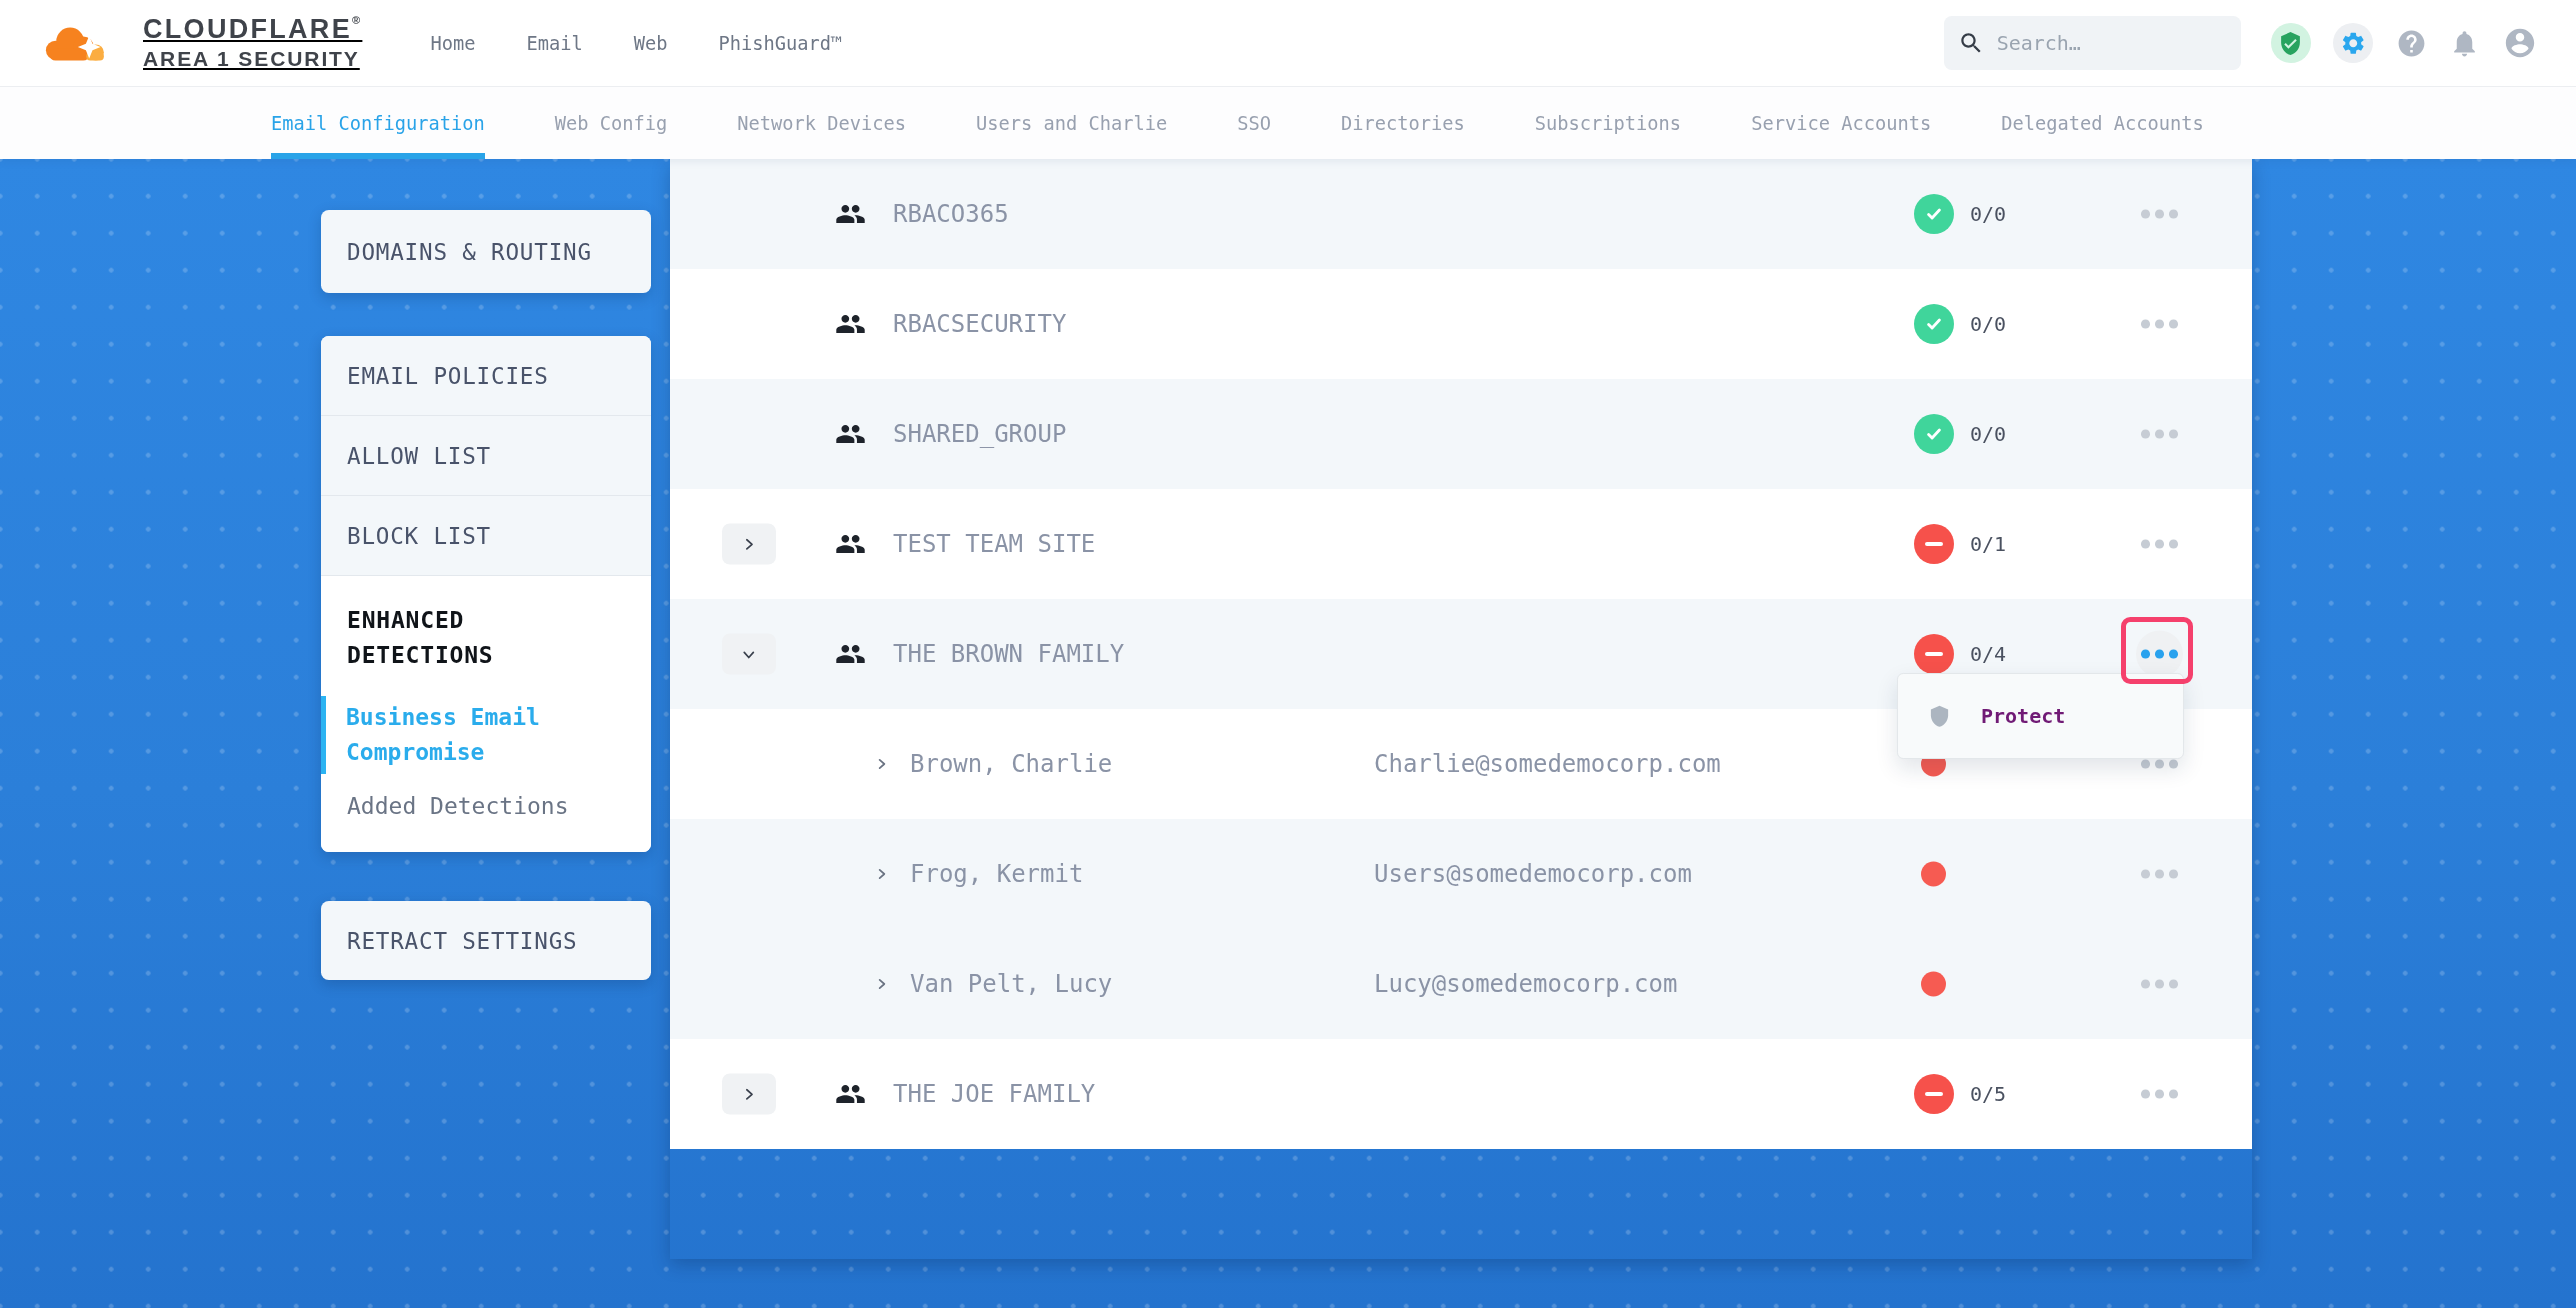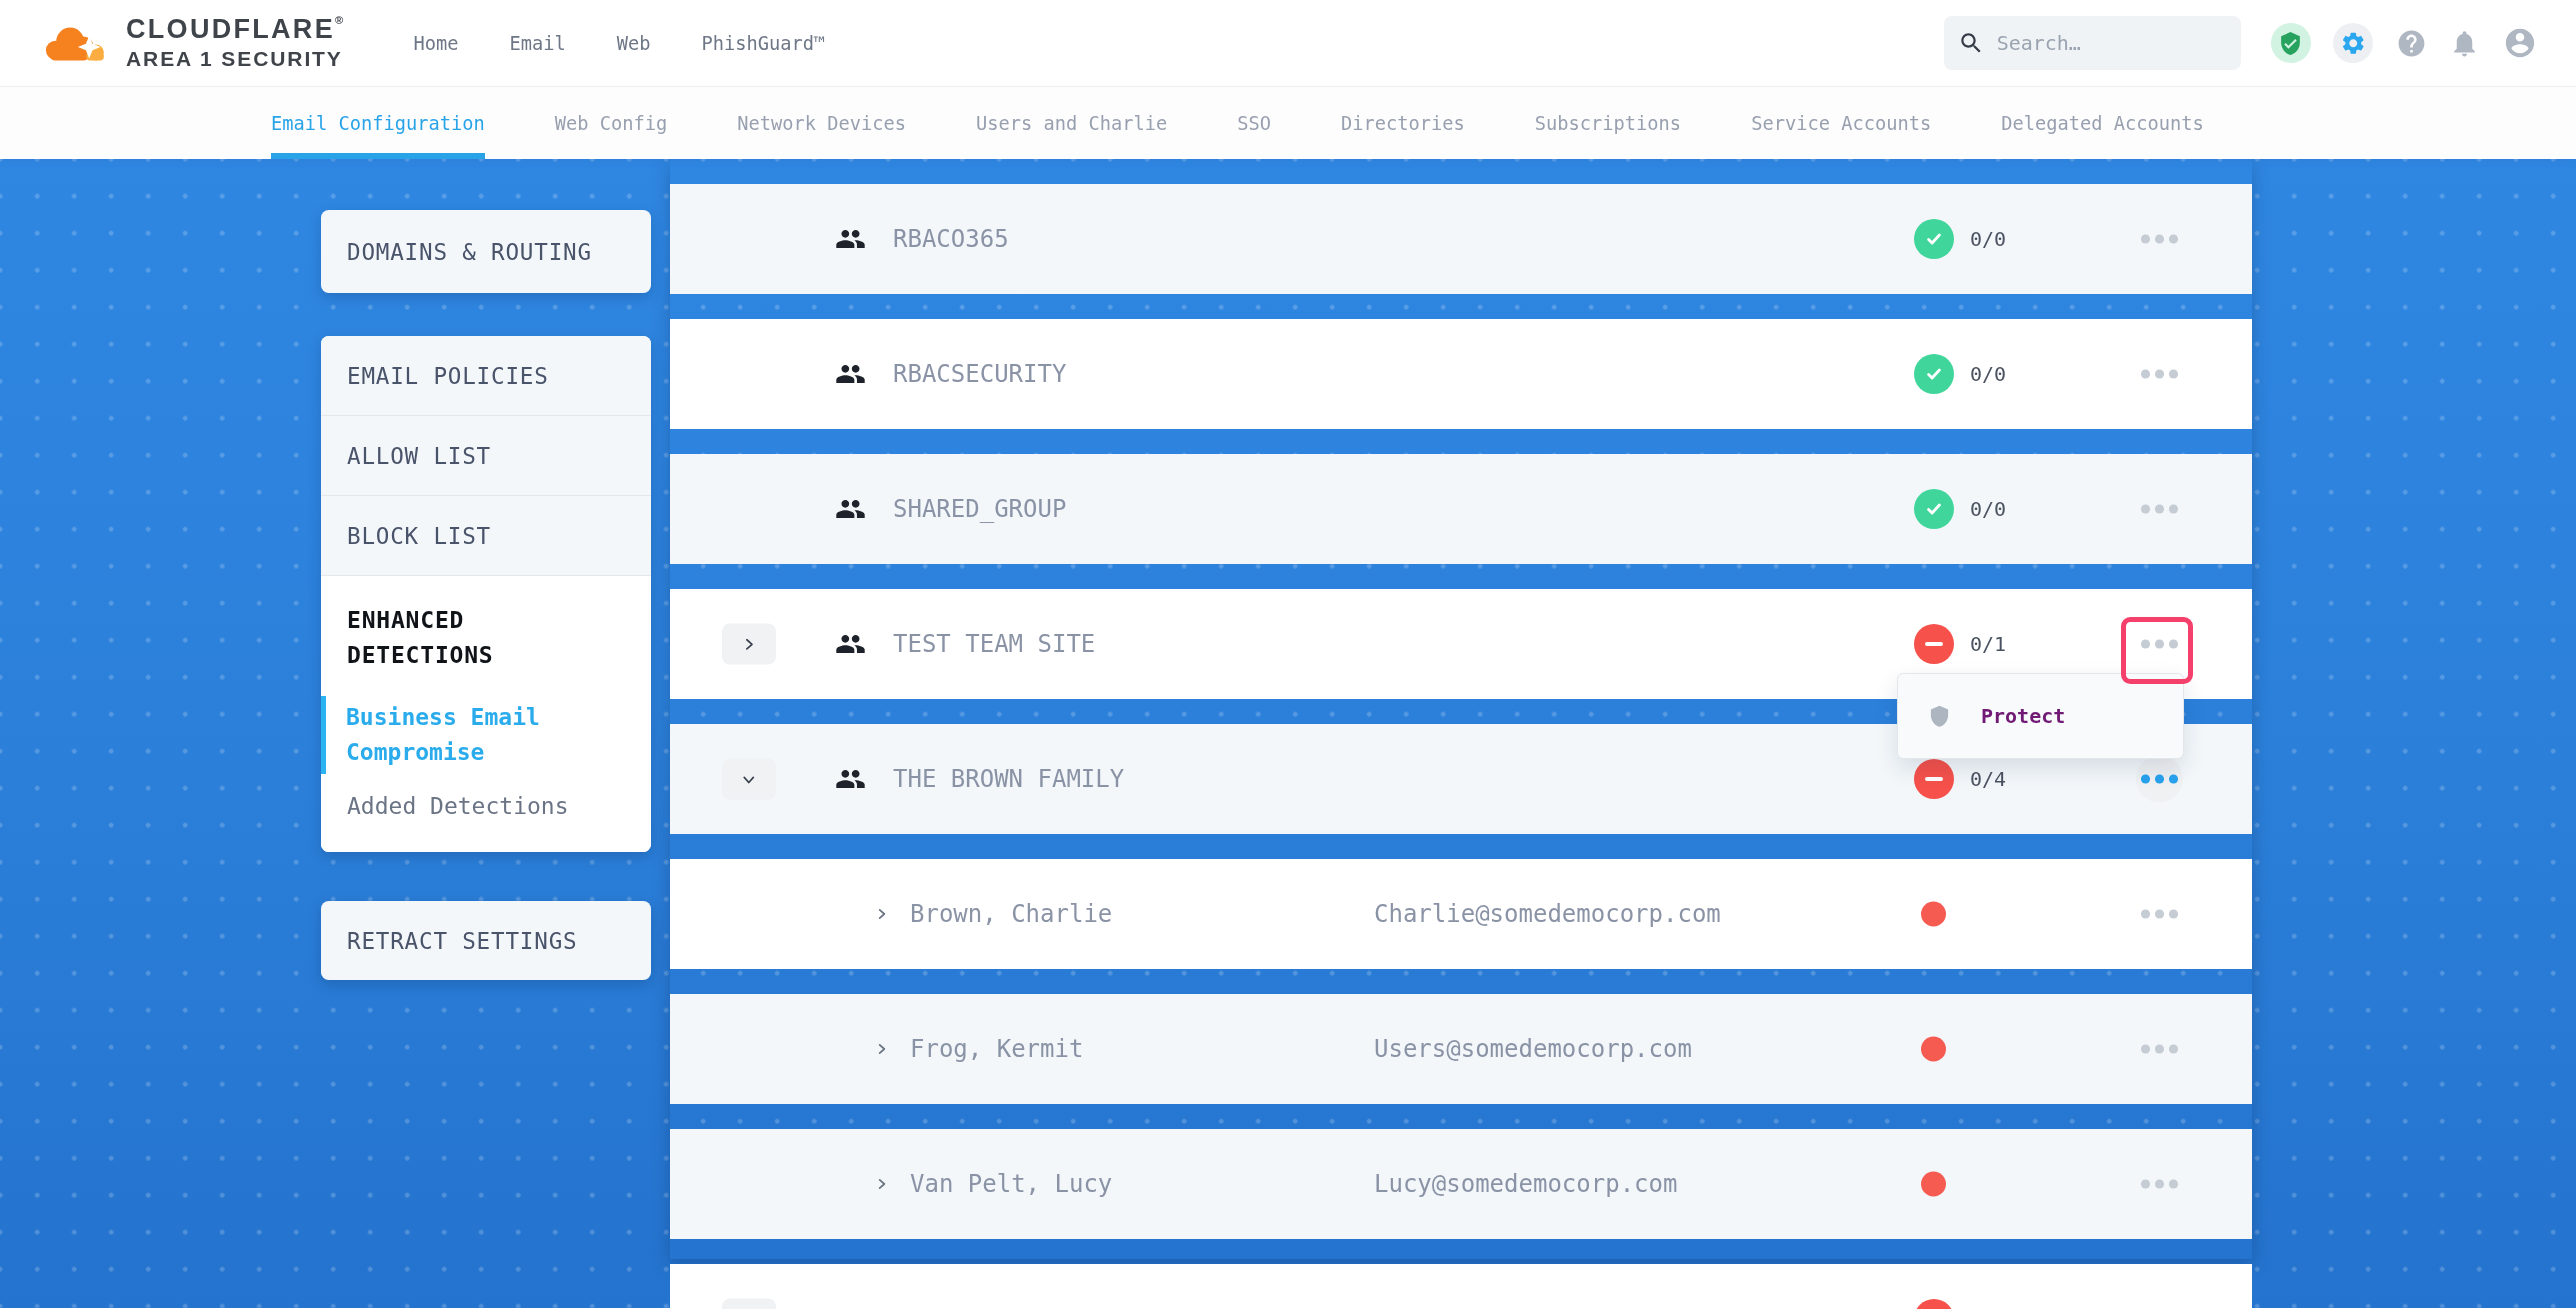--- a/index.html
+++ b/index.html
@@ -4,21 +4,21 @@
 <style>
   * { margin:0; padding:0; box-sizing:border-box; }
   html,body { width:2576px; height:1309px; overflow:hidden;
     font-family:"DejaVu Sans Mono","Liberation Mono",monospace; }
 
   
   .header { height:87px; background:#ffffff; display:flex; align-items:center;
     padding:0 39px 0 37px; border-bottom:0.8px solid #ECEEF1; position:relative; z-index:6; }
   .logo { display:flex; align-items:center; cursor:pointer; }
   .logo svg { width:78px; height:44px; }
-  .brand-text { margin-left:11px; font-family:"Liberation Sans",sans-serif; }
+  .brand-text { margin-left:28px; font-family:"Liberation Sans",sans-serif;text-decoration:underline; }
   .brand-name { font-size:27px; font-weight:bold; color:#3F434A; letter-spacing:2.3px; line-height:1.05; }
   .brand-name sup { font-size:11px; vertical-align:14px; }
   .brand-sub { font-size:21px; font-weight:bold; color:#3F434A; letter-spacing:1.9px; margin-top:3.1px; }
   .hnav { display:flex; gap:51px; margin-left:68px; }
   .hnav-item { font-size:18.7px; color:#6E7786; cursor:pointer; }
   .search { margin-left:auto; width:297px; height:54px; background:#F0F3F6; border-radius:7.8px;
     display:flex; align-items:center; padding:0 14px; }
   .search svg { width:26.5px; height:26.5px; flex:none; }
   .search input { border:0; background:transparent; outline:none; margin-left:12.5px; width:100%;
     font:20px "DejaVu Sans Mono",monospace; color:#3E4654; }
@@ -56,21 +56,21 @@
   .enhanced { background:#ffffff; padding:26.5px 0 33px; }
   .enh-title { padding:0 26px; font-size:23px; font-weight:bold; color:#101419;
     letter-spacing:0.8px; line-height:1.55; }
   .enh-link-active { margin-top:22px; border-left:5.4px solid #2BB3F2; padding:4.7px 15.6px 4.7px 20px;
     font-size:23px; font-weight:bold; color:#2AACEC; line-height:1.5; cursor:pointer; }
   .enh-link-muted { margin-top:18.7px; padding:0 26px; font-size:23px; color:#6A7485; cursor:pointer; }
 
   
   .table { position:absolute; left:670px; top:0; width:1582px; height:1100px;
     box-shadow:0 6.2px 17px rgba(0,25,60,0.25); z-index:1; }
-  .row { height:110px; position:relative;margin-top:25px; }
+  .row { height:110px; position:relative; }
   .row.alt { background:#F3F7FA; }
   .row.white { background:#FFFFFF; }
   .row > * { position:absolute; top:50%; transform:translateY(-50%); }
   .expander { left:52px; width:54px; height:41px; border-radius:7.8px; background:#F0F2F4;
     display:flex; align-items:center; justify-content:center; cursor:pointer; }
   .expander svg { width:15.6px; height:15.6px; }
   .expander.expanded svg { transform:rotate(90deg); }
   .gicon { left:165px; width:31px; height:31px; }
   .gname { left:223px; font-size:24px; color:#8A93A6; white-space:nowrap; }
   .mchev { left:205px; width:14px; height:14px; }

